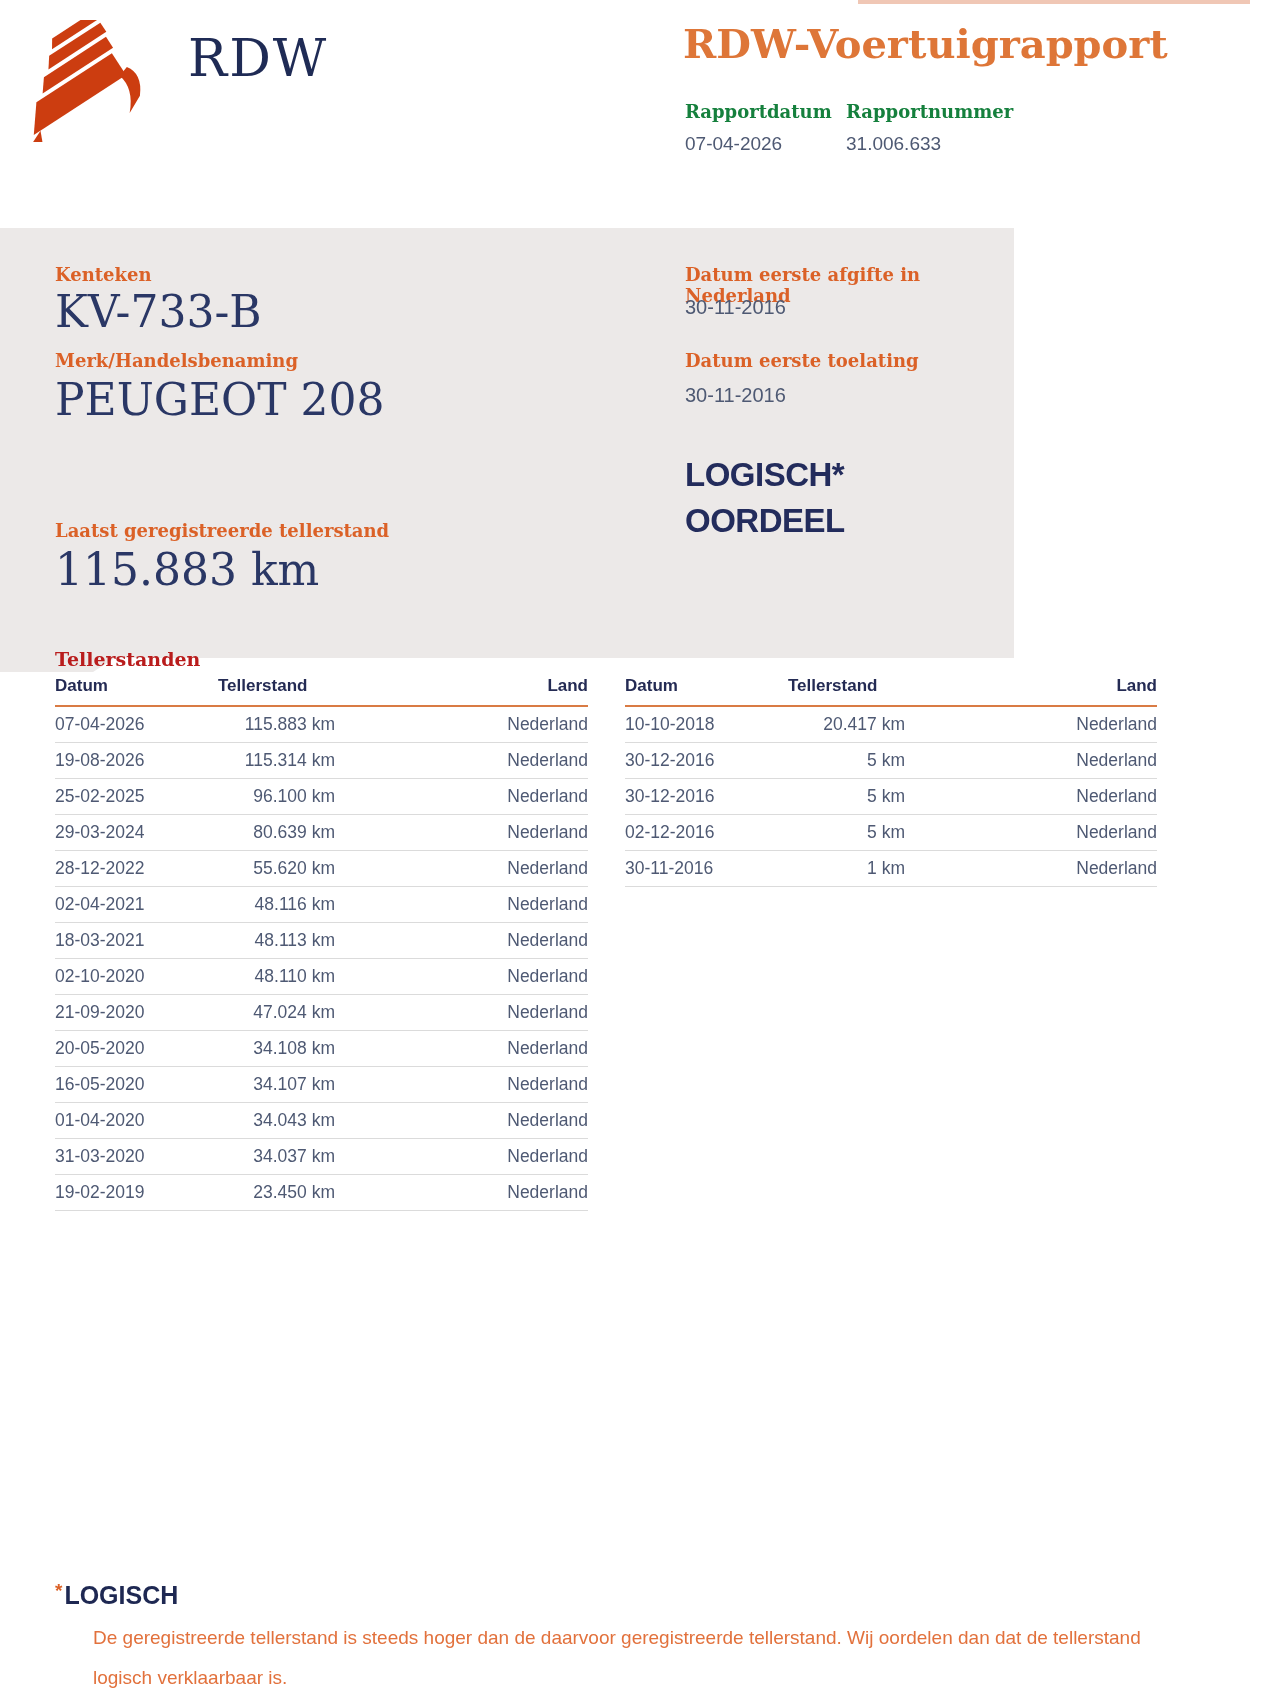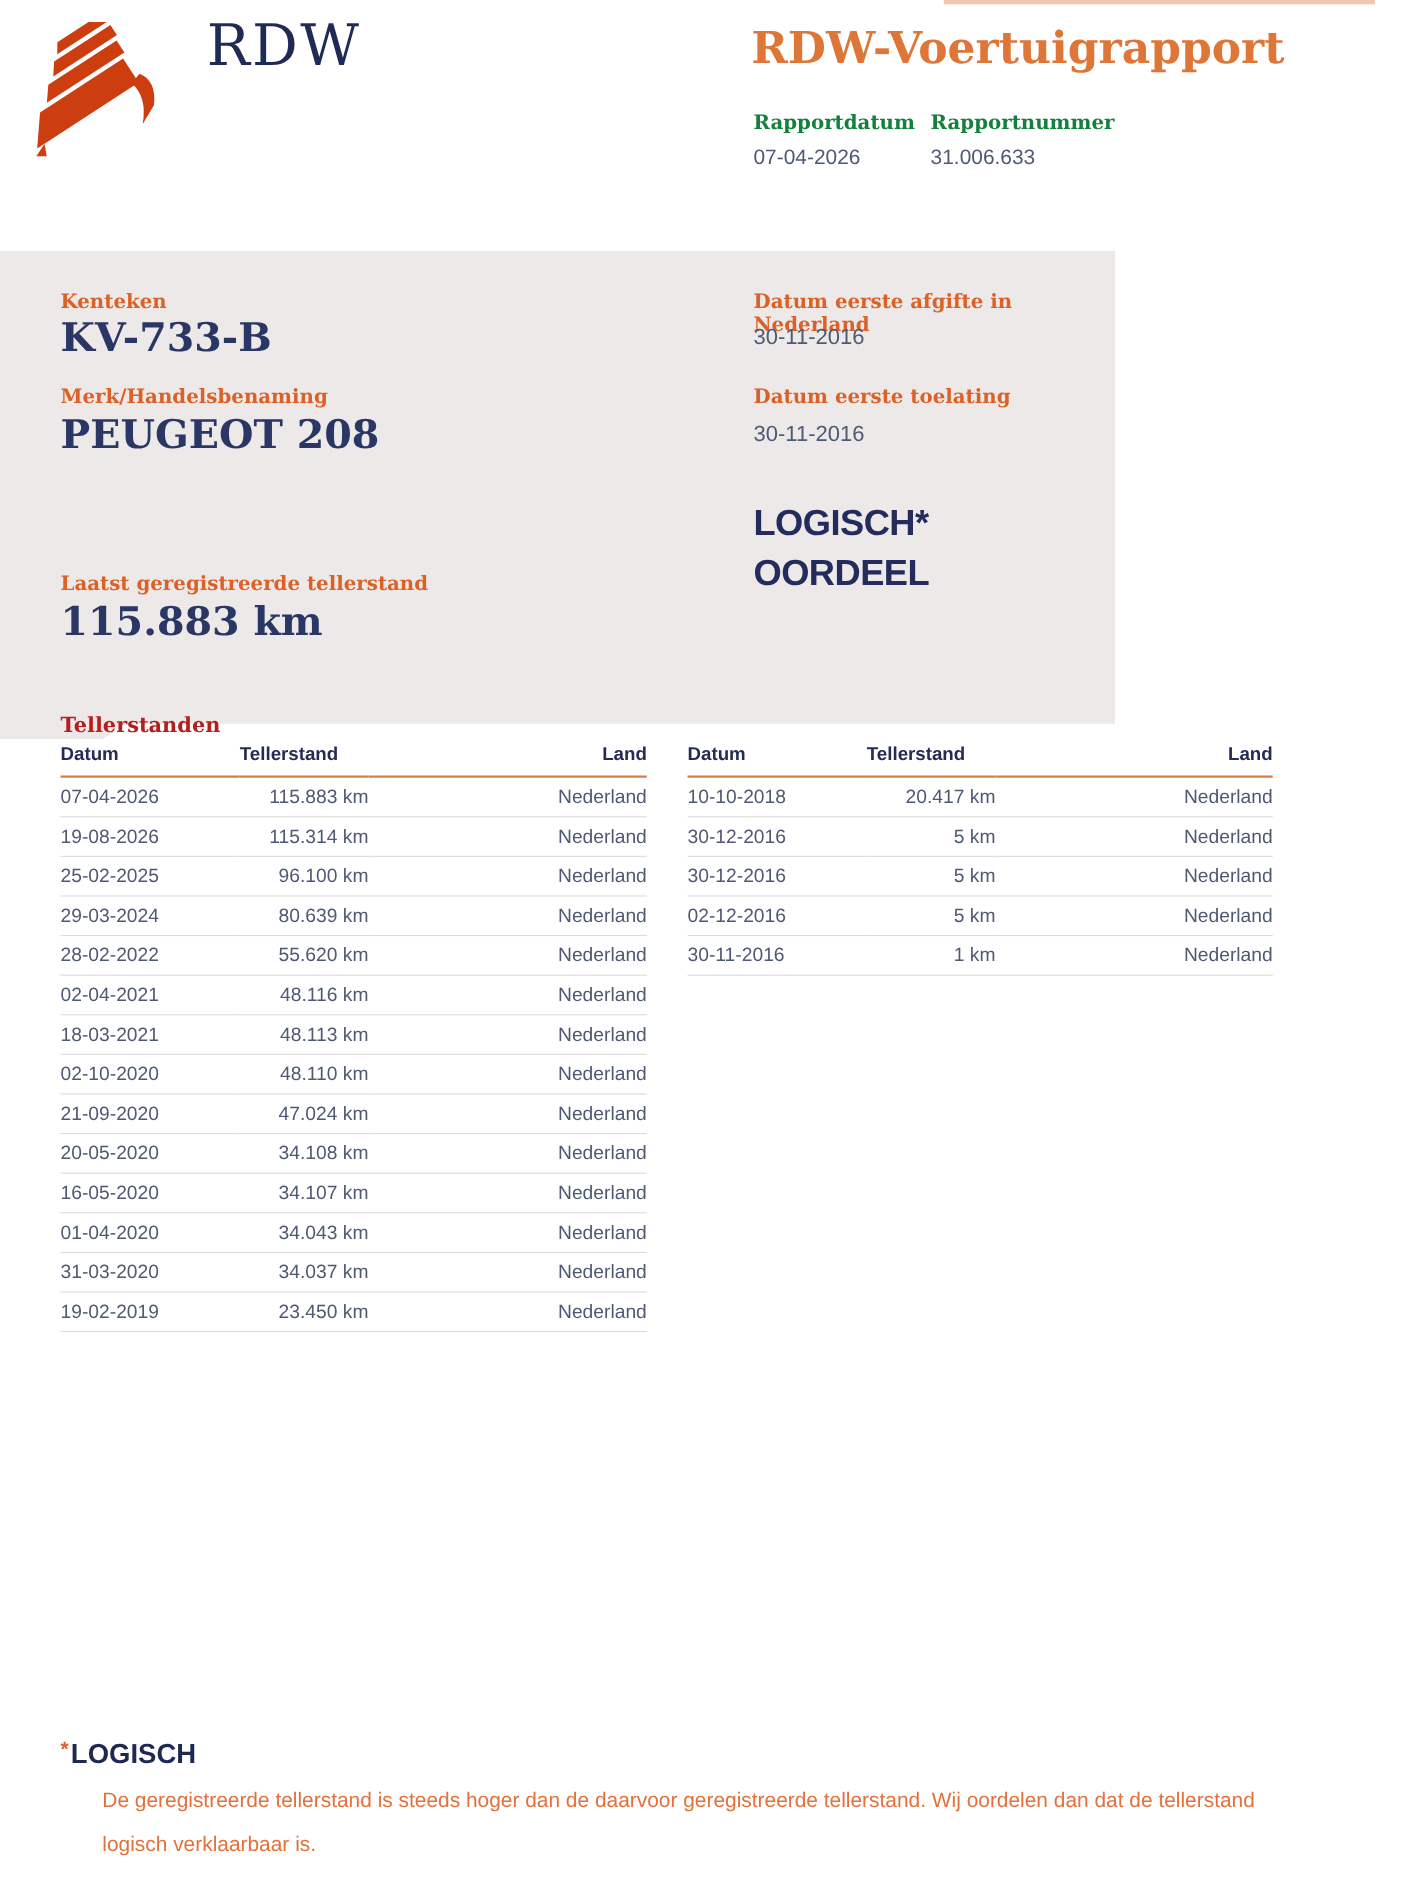--- a/index.html
+++ b/index.html
@@ -5,21 +5,21 @@
   * { margin:0; padding:0; box-sizing:border-box; }
   html,body { background:#ffffff; }
   body {
     width:1280px; height:1707px; position:relative; overflow:hidden;
     font-family:"Liberation Sans", sans-serif;
   }
 
   
   .logo-mark { position:absolute; left:10px; top:20px; width:155px; height:122px; }
   .logo-text {
-    position:absolute; left:188px; top:12px;
+    position:absolute; left:188px; top:28px;
     font-family:"DejaVu Serif", serif; font-size:52px; color:#1F2B55; letter-spacing:2px;
   }
   .doc-title {
     position:absolute; left:683px; top:20px; width:560px;
     font-family:"DejaVu Serif", serif; font-weight:bold; font-size:40px; color:#DE7638;
   }
   .meta-label {
     position:absolute; top:101px;
     font-family:"DejaVu Serif", serif; font-weight:bold; font-size:18px; color:#15803d;
   }
@@ -36,21 +36,21 @@
     position:absolute; left:0; top:228px; width:1014px; height:444px;
     background:#ECE9E8;
     clip-path: polygon(0 0, 100% 0, 100% calc(100% - 14px), 115px calc(100% - 14px), 93px 100%, 0 100%);
   }
   .field-label {
     position:absolute;
     font-family:"DejaVu Serif", serif; font-weight:bold; font-size:18px; color:#DB6127;
   }
   .field-value-big {
     position:absolute;
-    font-family:"DejaVu Serif", serif; font-size:36px; color:#2A3765;font-weight:bold;
+    font-family:"DejaVu Serif", serif; font-size:44px; color:#2A3765;
   }
   .field-value-small {
     position:absolute; font-size:20px; color:#4E5973;
   }
   .oordeel {
     position:absolute; left:685px; top:224px;
     font-size:33px; font-weight:bold; letter-spacing:-0.5px; color:#232C5C; line-height:46px;
   }
 
   
@@ -189,21 +189,21 @@
         <td class="c0">25-02-2025</td>
         <td class="c1">96.100 km</td>
         <td class="c2">Nederland</td>
       </tr>
       <tr>
         <td class="c0">29-03-2024</td>
         <td class="c1">80.639 km</td>
         <td class="c2">Nederland</td>
       </tr>
       <tr>
-        <td class="c0">28-02-2022</td>
+        <td class="c0">28-12-2022</td>
         <td class="c1">55.620 km</td>
         <td class="c2">Nederland</td>
       </tr>
       <tr>
         <td class="c0">02-04-2021</td>
         <td class="c1">48.116 km</td>
         <td class="c2">Nederland</td>
       </tr>
       <tr>
         <td class="c0">18-03-2021</td>

